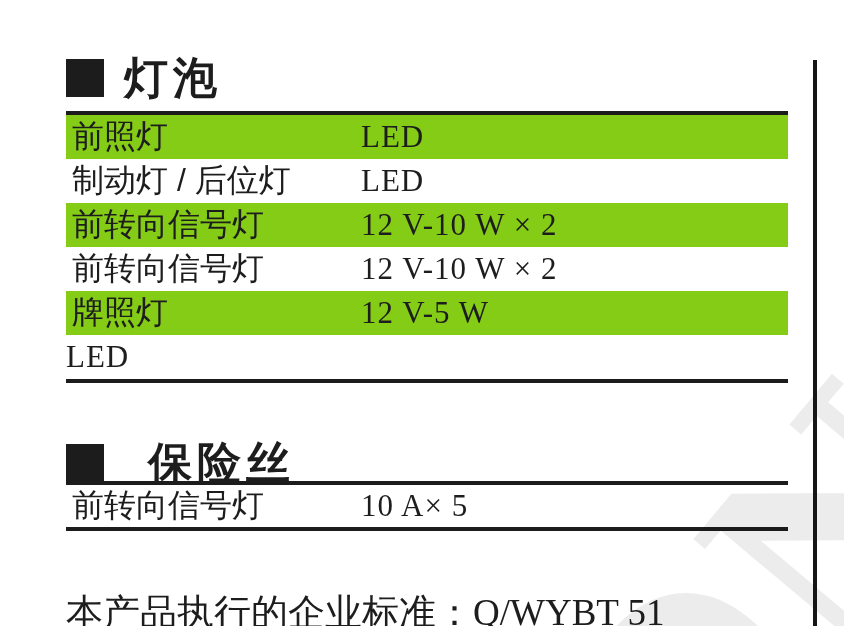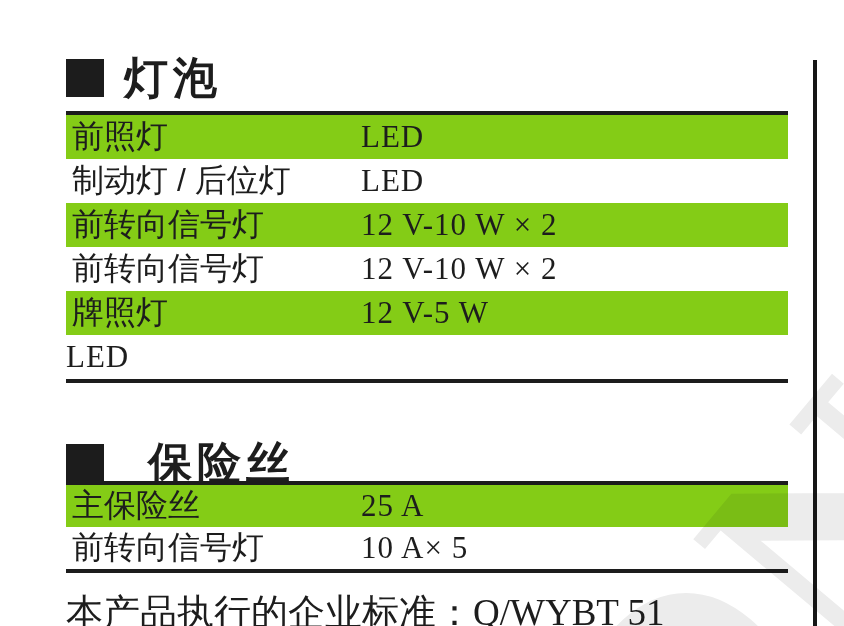--- a/index.html
+++ b/index.html
@@ -146,24 +146,20 @@
       <span class="row-value">LED</span>
     </div>
   </div>
 
   <div class="section-header second">
     <span class="marker"></span>
     <span class="section-title">保险丝</span>
   </div>
 
   <div class="spec-table fuses">
-    <div class="spec-row striped">
-      <span class="row-label">主保险丝</span>
-      <span class="row-value">25 A</span>
-    </div>
     <div class="spec-row">
       <span class="row-label">前转向信号灯</span>
       <span class="row-value">10 A× 5</span>
     </div>
   </div>
 
   <div class="footer-note">本产品执行的企业标准：Q/WYBT 51</div>
 
   <div class="page-border-line"></div>
 

